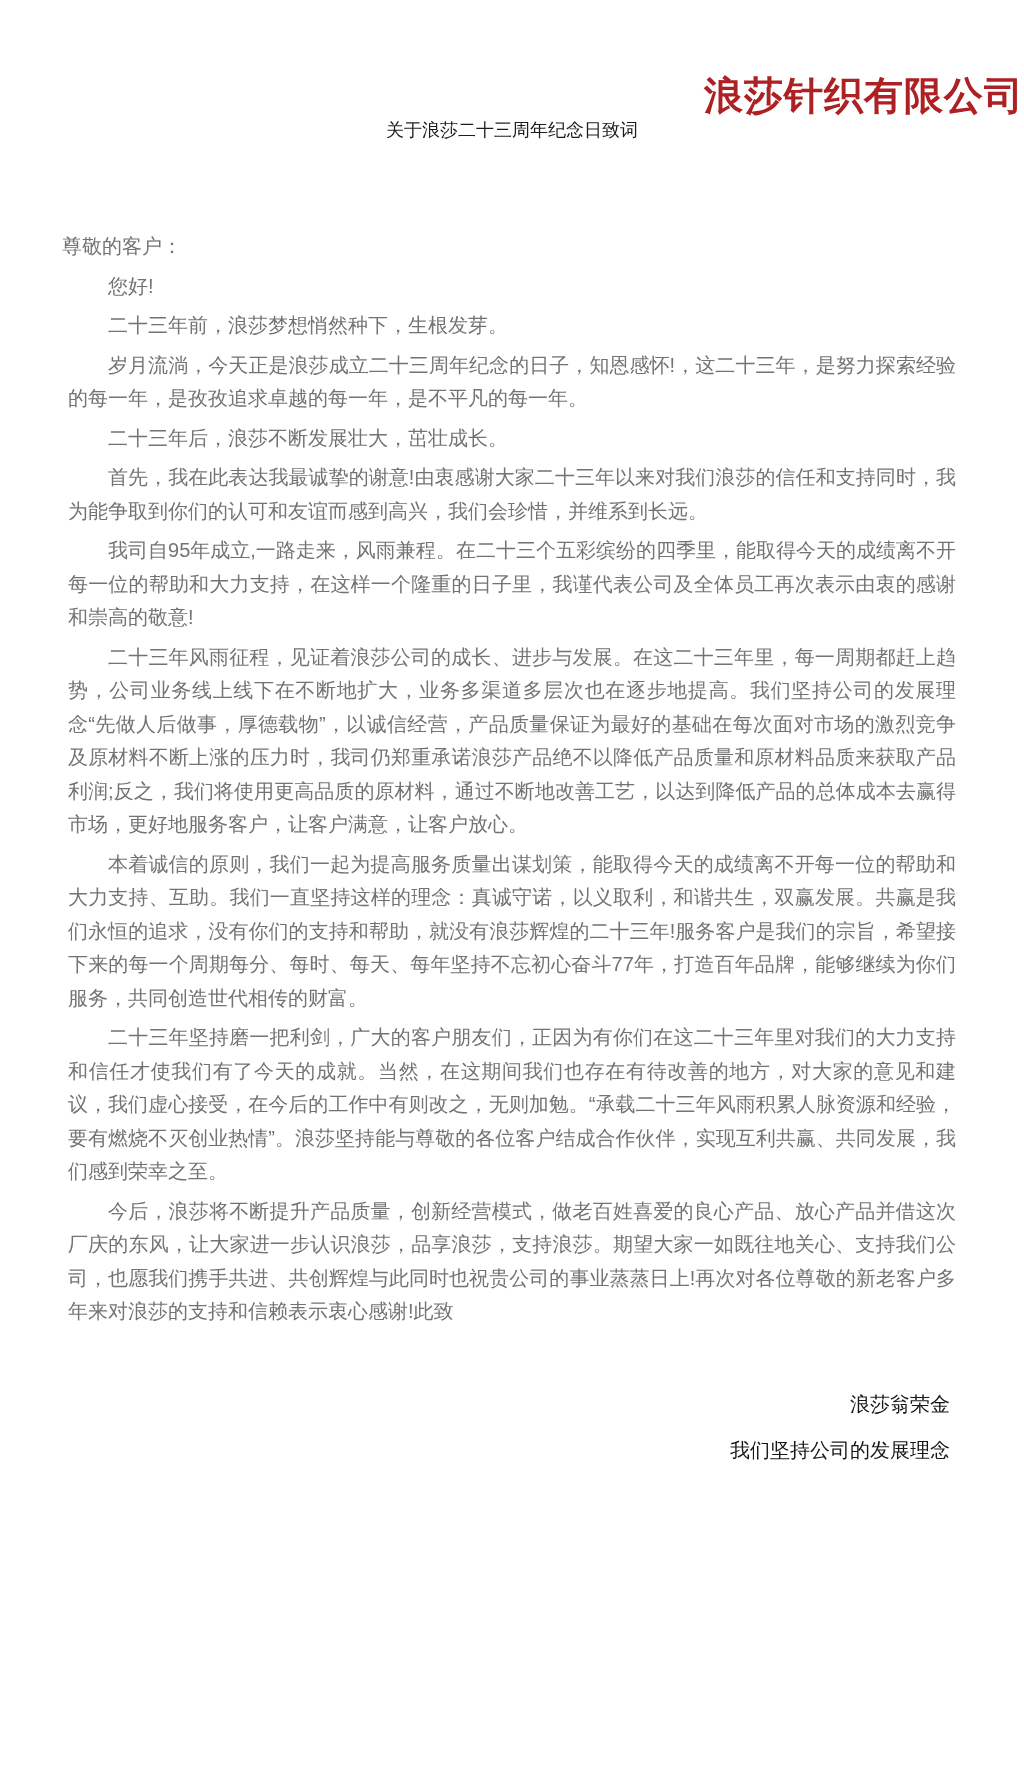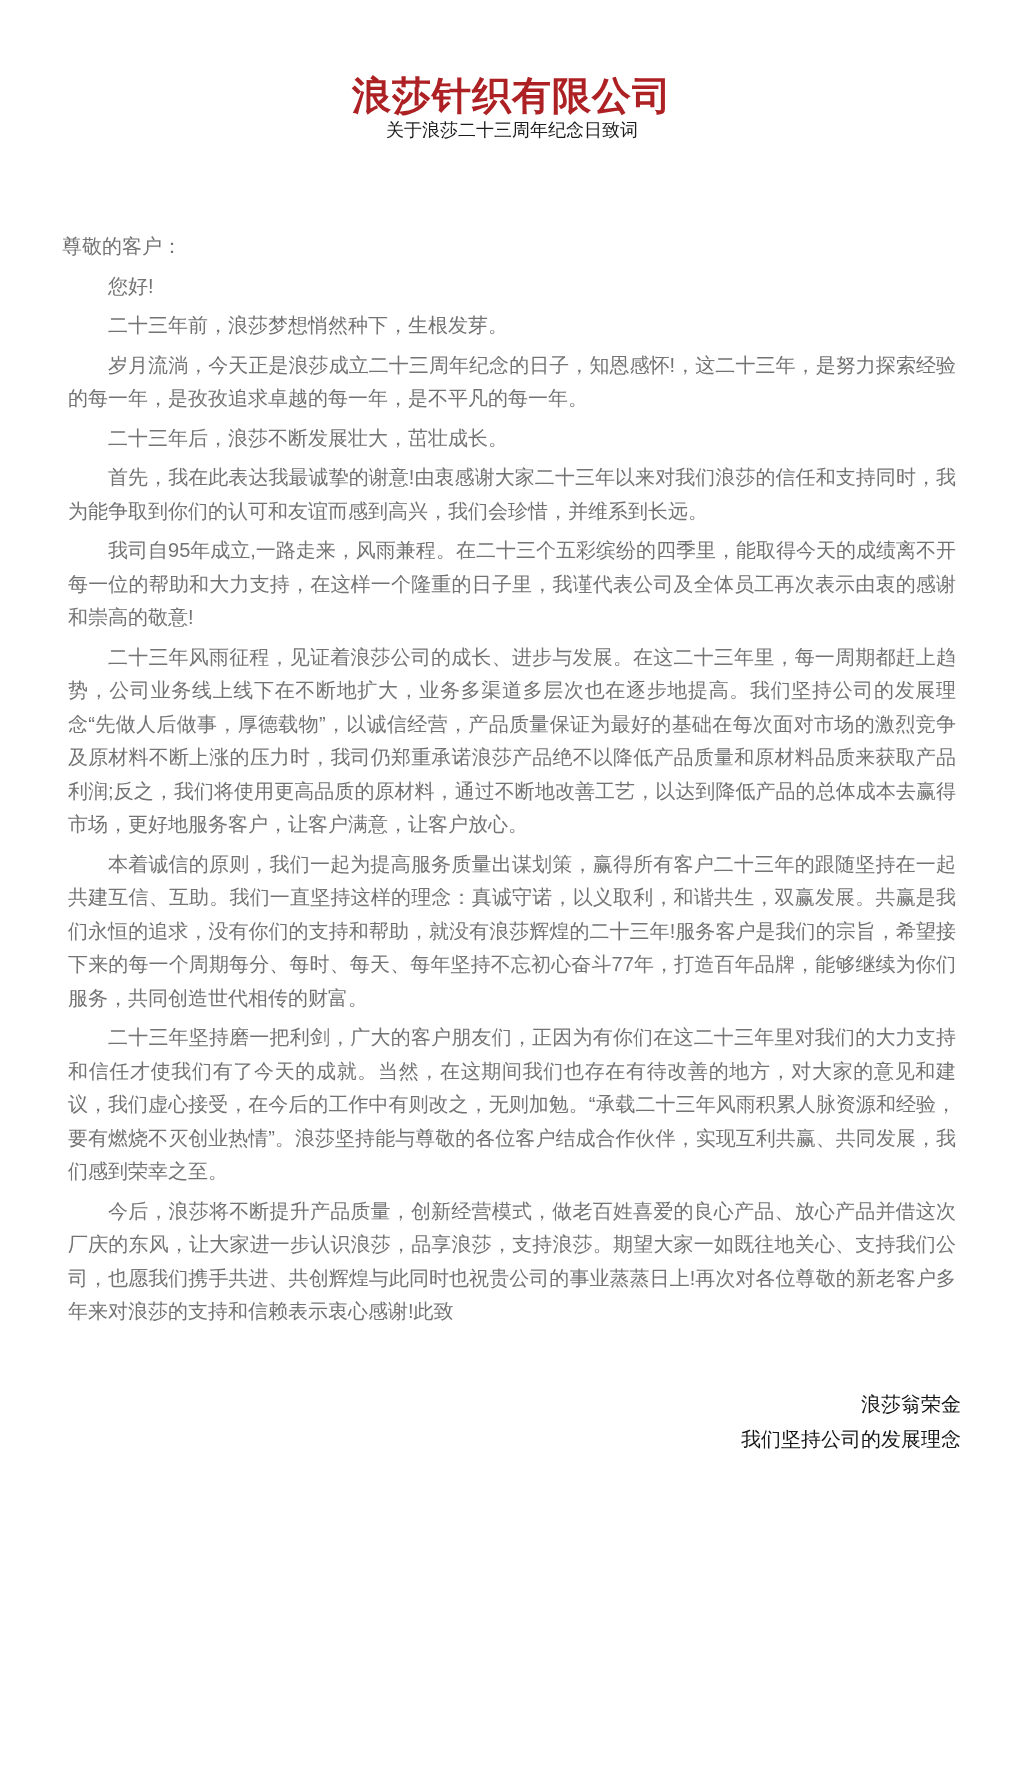--- a/index.html
+++ b/index.html
@@ -13,21 +13,21 @@
     height: 1778px;
     margin: 0 auto;
     background: #ffffff;
     font-family: "Liberation Sans", "DejaVu Sans", sans-serif;
     color: #191919;
     overflow: hidden;
     box-sizing: border-box;
   }
   .doc-title {
     padding-top: 74px;
-    text-align: center;
+    text-align: right;
     font-size: 39px;
     line-height: 44px;
     font-weight: 700;
     color: #ad2124;
     letter-spacing: 1px;
   }
   .doc-subtitle {
     text-align: center;
     font-size: 18px;
     line-height: 24px;
@@ -48,21 +48,21 @@
     text-indent: 2em;
   }
   .signature {
     margin: 58px 62px 0 0;
     text-align: right;
     font-size: 20px;
     line-height: 34px;
     color: #161616;
   }
   .signature div {
-    margin: 1px;
+    margin: 12px;
   }
 </style>
 </head>
 <body>
 
 <div class="page">
 
   <div class="doc-title">浪莎针织有限公司</div>
 
   <div class="doc-subtitle">关于浪莎二十三周年纪念日致词</div>
@@ -70,21 +70,21 @@
   <div class="letter-body">
     <p class="greeting">尊敬的客户：</p>
 
   <p class="para">您好!</p>
       <p class="para">二十三年前，浪莎梦想悄然种下，生根发芽。</p>
       <p class="para">岁月流淌，今天正是浪莎成立二十三周年纪念的日子，知恩感怀!，这二十三年，是努力探索经验的每一年，是孜孜追求卓越的每一年，是不平凡的每一年。</p>
       <p class="para">二十三年后，浪莎不断发展壮大，茁壮成长。</p>
       <p class="para">首先，我在此表达我最诚挚的谢意!由衷感谢大家二十三年以来对我们浪莎的信任和支持同时，我为能争取到你们的认可和友谊而感到高兴，我们会珍惜，并维系到长远。</p>
       <p class="para">我司自95年成立,一路走来，风雨兼程。在二十三个五彩缤纷的四季里，能取得今天的成绩离不开每一位的帮助和大力支持，在这样一个隆重的日子里，我谨代表公司及全体员工再次表示由衷的感谢和崇高的敬意!</p>
       <p class="para">二十三年风雨征程，见证着浪莎公司的成长、进步与发展。在这二十三年里，每一周期都赶上趋势，公司业务线上线下在不断地扩大，业务多渠道多层次也在逐步地提高。我们坚持公司的发展理念“先做人后做事，厚德载物”，以诚信经营，产品质量保证为最好的基础在每次面对市场的激烈竞争及原材料不断上涨的压力时，我司仍郑重承诺浪莎产品绝不以降低产品质量和原材料品质来获取产品利润;反之，我们将使用更高品质的原材料，通过不断地改善工艺，以达到降低产品的总体成本去赢得市场，更好地服务客户，让客户满意，让客户放心。</p>
-      <p class="para">本着诚信的原则，我们一起为提高服务质量出谋划策，赢得所有客户二十三年的跟随坚持在一起共建互信、互助。我们一直坚持这样的理念：真诚守诺，以义取利，和谐共生，双赢发展。共赢是我们永恒的追求，没有你们的支持和帮助，就没有浪莎辉煌的二十三年!服务客户是我们的宗旨，希望接下来的每一个周期每分、每时、每天、每年坚持不忘初心奋斗77年，打造百年品牌，能够继续为你们服务，共同创造世代相传的财富。</p>
+      <p class="para">本着诚信的原则，我们一起为提高服务质量出谋划策，能取得今天的成绩离不开每一位的帮助和大力支持、互助。我们一直坚持这样的理念：真诚守诺，以义取利，和谐共生，双赢发展。共赢是我们永恒的追求，没有你们的支持和帮助，就没有浪莎辉煌的二十三年!服务客户是我们的宗旨，希望接下来的每一个周期每分、每时、每天、每年坚持不忘初心奋斗77年，打造百年品牌，能够继续为你们服务，共同创造世代相传的财富。</p>
       <p class="para">二十三年坚持磨一把利剑，广大的客户朋友们，正因为有你们在这二十三年里对我们的大力支持和信任才使我们有了今天的成就。当然，在这期间我们也存在有待改善的地方，对大家的意见和建议，我们虚心接受，在今后的工作中有则改之，无则加勉。“承载二十三年风雨积累人脉资源和经验，要有燃烧不灭创业热情”。浪莎坚持能与尊敬的各位客户结成合作伙伴，实现互利共赢、共同发展，我们感到荣幸之至。</p>
       <p class="para">今后，浪莎将不断提升产品质量，创新经营模式，做老百姓喜爱的良心产品、放心产品并借这次厂庆的东风，让大家进一步认识浪莎，品享浪莎，支持浪莎。期望大家一如既往地关心、支持我们公司，也愿我们携手共进、共创辉煌与此同时也祝贵公司的事业蒸蒸日上!再次对各位尊敬的新老客户多年来对浪莎的支持和信赖表示衷心感谢!此致</p>
     </div>
 
   <div class="signature">
     <div>浪莎翁荣金</div>
     <div>我们坚持公司的发展理念</div>
   </div>
 
 </div>

